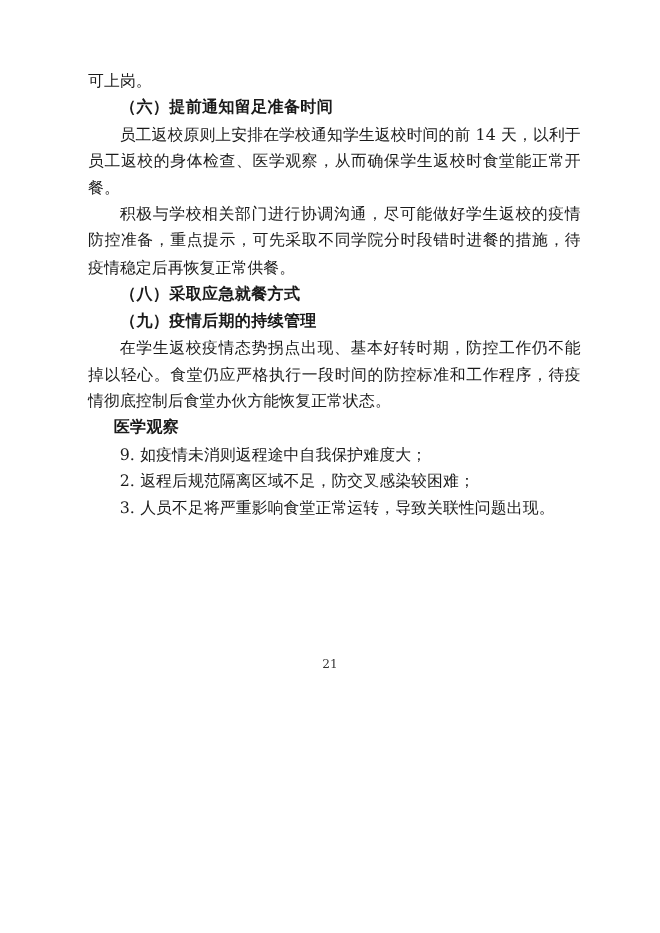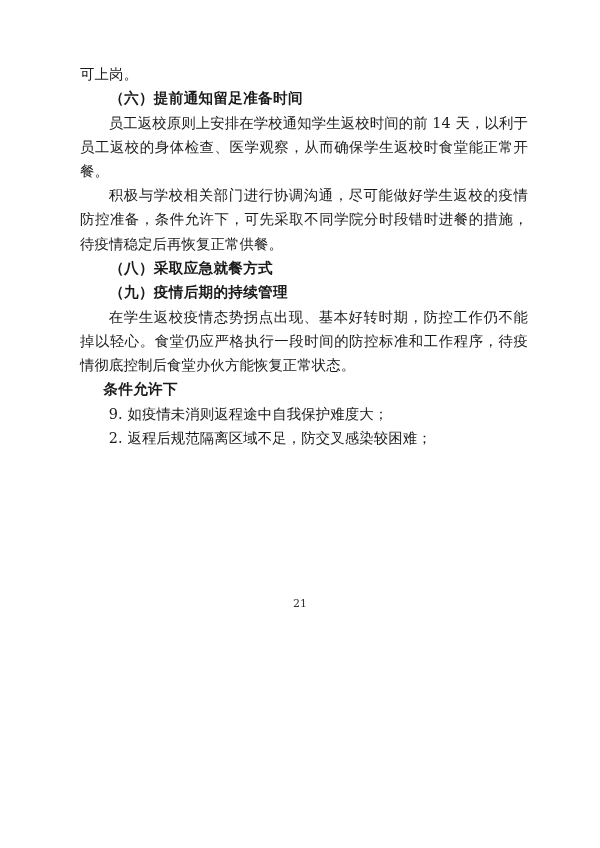--- a/index.html
+++ b/index.html
@@ -68,27 +68,28 @@
 <body>
 
 <div class="page">
   <div class="content">
 
     <p class="para first-line-cont">可上岗。</p>
 
     <p class="heading">（六）提前通知留足准备时间</p>
     <p class="para">员工返校原则上安排在学校通知学生返校时间的前 14 天，以利于员工返校的身体检查、医学观察，从而确保学生返校时食堂能正常开餐。</p>
 
-    <p class="para">积极与学校相关部门进行协调沟通，尽可能做好学生返校的疫情防控准备，条件允许下，可先采取不同学院分时段错时进餐的措施，待疫情稳定后再恢复正常供餐。</p>
+    <p class="para">积极与学校相关部门进行协调沟通，尽可能做好学生返校的疫情防控准备，重点提示，可先采取不同学院分时段错时进餐的措施，待疫情稳定后再恢复正常供餐。</p>
 
     <p class="heading">（八）采取应急就餐方式</p>
 
     <p class="heading">（九）疫情后期的持续管理</p>
     <p class="para">在学生返校疫情态势拐点出现、基本好转时期，防控工作仍不能掉以轻心。食堂仍应严格执行一段时间的防控标准和工作程序，待疫情彻底控制后食堂办伙方能恢复正常状态。</p>
 
-    <p class="heading tight">条件允许下</p>
+    <p class="heading tight">医学观察</p>
     <p class="list-item">9. 如疫情未消则返程途中自我保护难度大；</p>
     <p class="list-item">2. 返程后规范隔离区域不足，防交叉感染较困难；</p>
+    <p class="list-item">3. 人员不足将严重影响食堂正常运转，导致关联性问题出现。</p>
 
   </div>
 
   <div class="footer">21</div>
 </div>
 
 </body></html>

